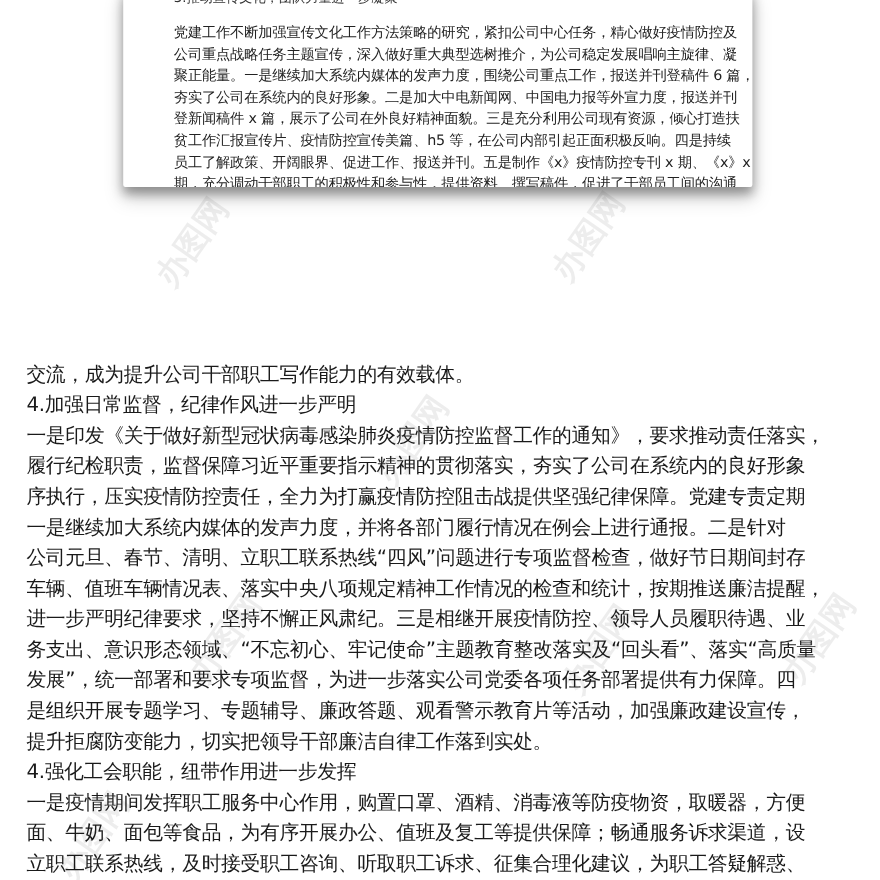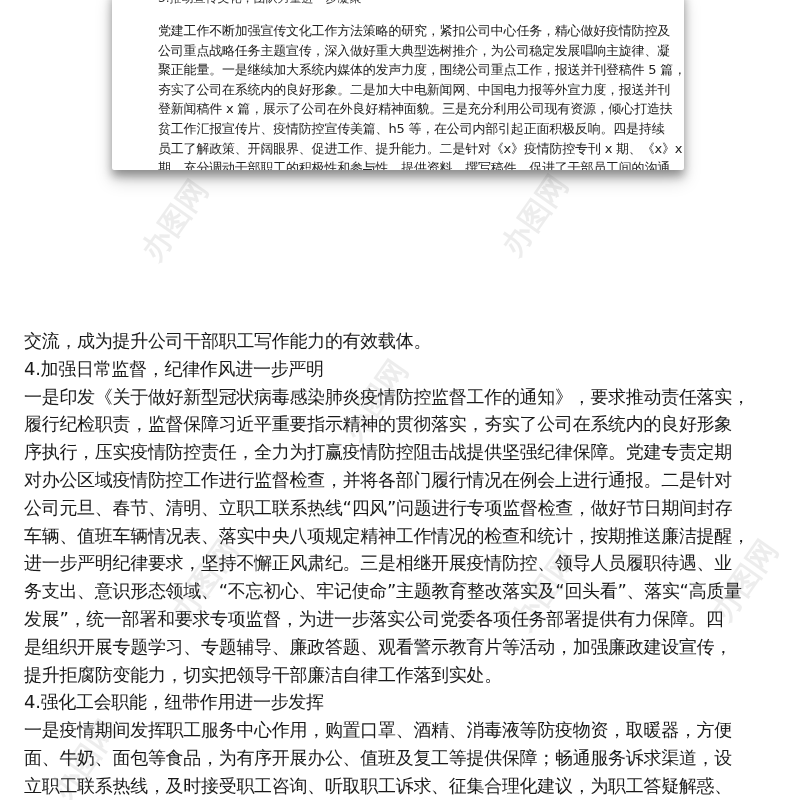--- a/index.html
+++ b/index.html
@@ -79,44 +79,44 @@
     }
   </style>
 </head>
 <body>
 
 <div class="page-card">
   <div class="card-heading">3.推动宣传文化，团队力量进一步凝聚</div>
   <div class="card-lines">
     <div class="card-line">党建工作不断加强宣传文化工作方法策略的研究，紧扣公司中心任务，精心做好疫情防控及</div>
     <div class="card-line">公司重点战略任务主题宣传，深入做好重大典型选树推介，为公司稳定发展唱响主旋律、凝</div>
-    <div class="card-line">聚正能量。一是继续加大系统内媒体的发声力度，围绕公司重点工作，报送并刊登稿件 5 篇，</div>
+    <div class="card-line">聚正能量。一是继续加大系统内媒体的发声力度，围绕公司重点工作，报送并刊登稿件 6 篇，</div>
     <div class="card-line">夯实了公司在系统内的良好形象。二是加大中电新闻网、中国电力报等外宣力度，报送并刊</div>
     <div class="card-line">登新闻稿件 x 篇，展示了公司在外良好精神面貌。三是充分利用公司现有资源，倾心打造扶</div>
     <div class="card-line">贫工作汇报宣传片、疫情防控宣传美篇、h5 等，在公司内部引起正面积极反响。四是持续</div>
-    <div class="card-line">员工了解政策、开阔眼界、促进工作、提升能力。二是针对《x》疫情防控专刊 x 期、《x》x</div>
+    <div class="card-line">员工了解政策、开阔眼界、促进工作、报送并刊。五是制作《x》疫情防控专刊 x 期、《x》x</div>
     <div class="card-line">期，充分调动干部职工的积极性和参与性，提供资料、撰写稿件，促进了干部员工间的沟通</div>
   </div>
 </div>
 
 <div class="watermark" style="left:130px; top:200px;">办图网</div>
 <div class="watermark" style="left:490px; top:195px;">办图网</div>
 <div class="watermark" style="left:330px; top:380px;">办图网</div>
 <div class="watermark" style="left:160px; top:560px;">办图网</div>
 <div class="watermark" style="left:500px; top:570px;">办图网</div>
 <div class="watermark" style="left:700px; top:560px;">办图网</div>
 <div class="watermark" style="left:40px; top:740px;">办图网</div>
 
 <div class="body-text">
   <div class="body-line">交流，成为提升公司干部职工写作能力的有效载体。</div>
   <div class="body-line">4.加强日常监督，纪律作风进一步严明</div>
   <div class="body-line">一是印发《关于做好新型冠状病毒感染肺炎疫情防控监督工作的通知》，要求推动责任落实，</div>
   <div class="body-line">履行纪检职责，监督保障习近平重要指示精神的贯彻落实，夯实了公司在系统内的良好形象</div>
   <div class="body-line">序执行，压实疫情防控责任，全力为打赢疫情防控阻击战提供坚强纪律保障。党建专责定期</div>
-  <div class="body-line">对办公区域疫情防控工作进行监督检查，并将各部门履行情况在例会上进行通报。二是针对</div>
+  <div class="body-line">一是继续加大系统内媒体的发声力度，并将各部门履行情况在例会上进行通报。二是针对</div>
   <div class="body-line">公司元旦、春节、清明、立职工联系热线“四风”问题进行专项监督检查，做好节日期间封存</div>
   <div class="body-line">车辆、值班车辆情况表、落实中央八项规定精神工作情况的检查和统计，按期推送廉洁提醒，</div>
   <div class="body-line">进一步严明纪律要求，坚持不懈正风肃纪。三是相继开展疫情防控、领导人员履职待遇、业</div>
   <div class="body-line">务支出、意识形态领域、“不忘初心、牢记使命”主题教育整改落实及“回头看”、落实“高质量</div>
   <div class="body-line">发展”，统一部署和要求专项监督，为进一步落实公司党委各项任务部署提供有力保障。四</div>
   <div class="body-line">是组织开展专题学习、专题辅导、廉政答题、观看警示教育片等活动，加强廉政建设宣传，</div>
   <div class="body-line">提升拒腐防变能力，切实把领导干部廉洁自律工作落到实处。</div>
   <div class="body-line">4.强化工会职能，纽带作用进一步发挥</div>
   <div class="body-line">一是疫情期间发挥职工服务中心作用，购置口罩、酒精、消毒液等防疫物资，取暖器，方便</div>
   <div class="body-line">面、牛奶、面包等食品，为有序开展办公、值班及复工等提供保障；畅通服务诉求渠道，设</div>

